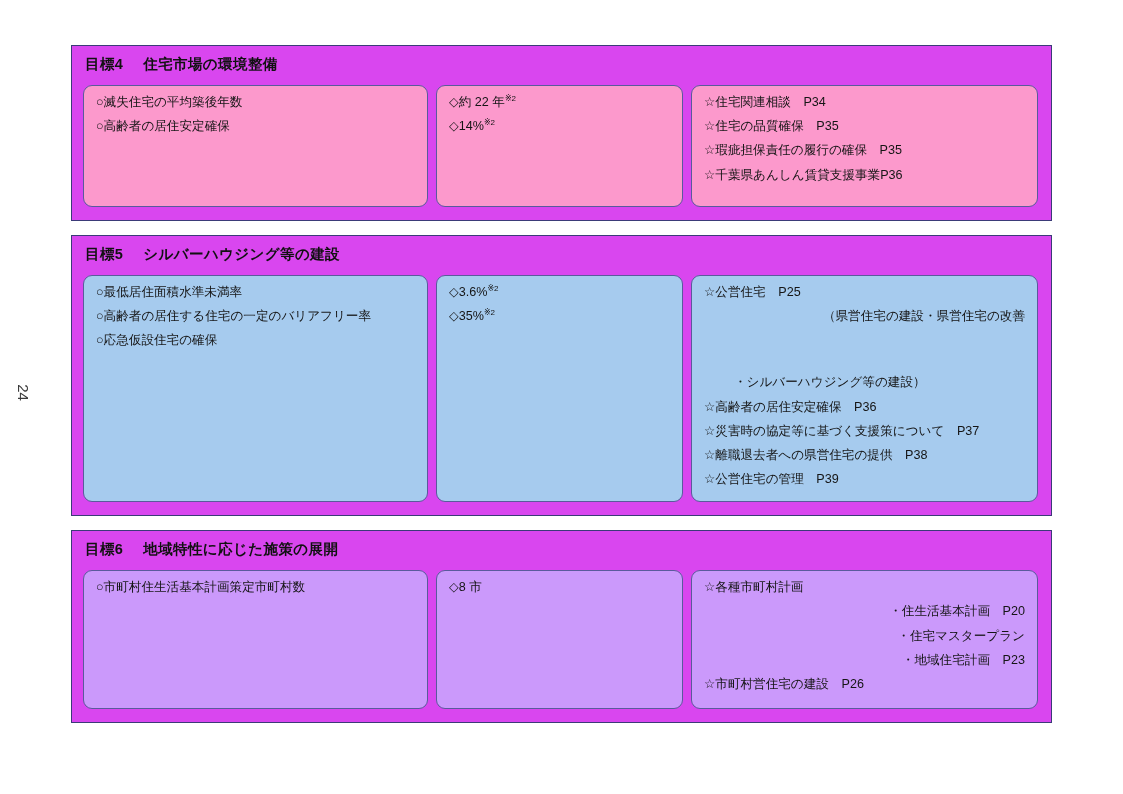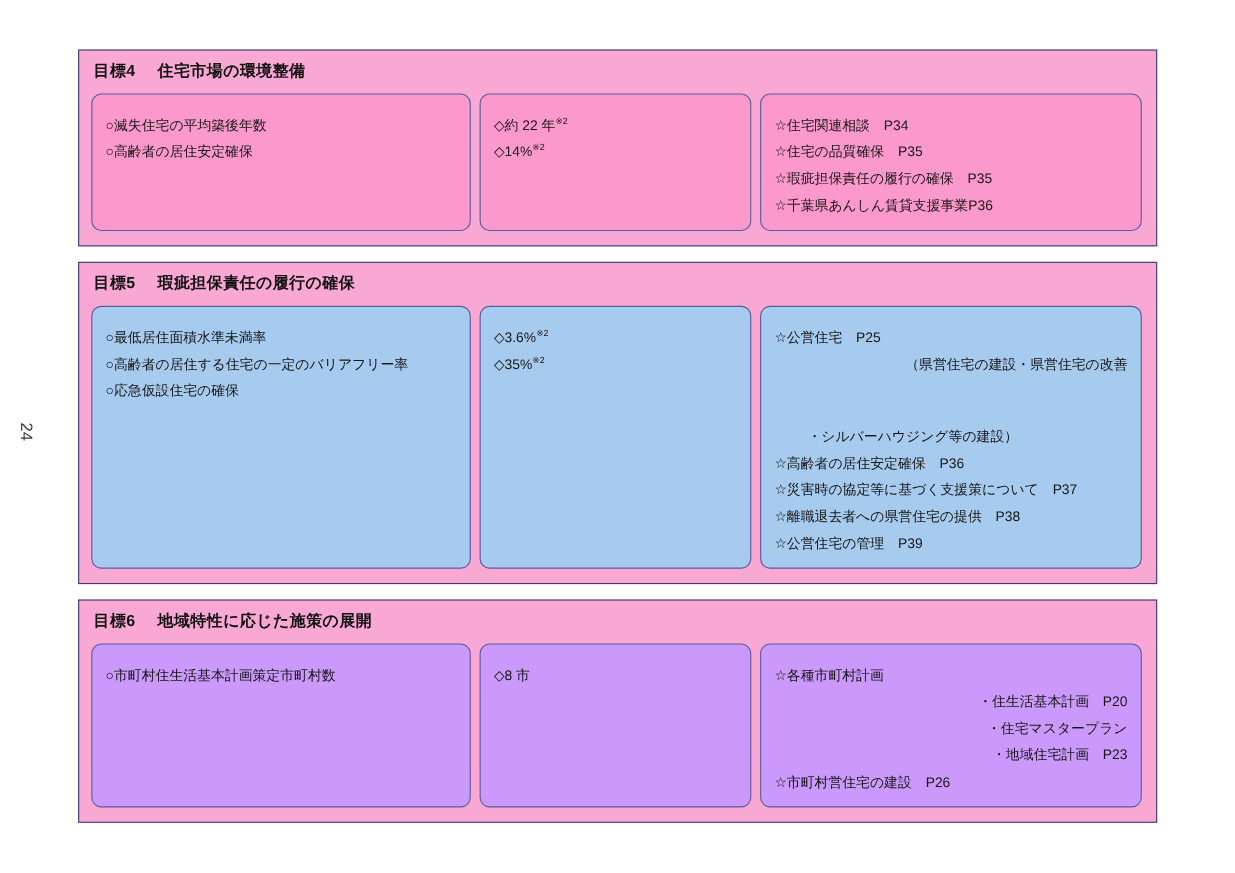--- a/index.html
+++ b/index.html
@@ -41,21 +41,21 @@
   .sheet {
     position: absolute;
     left: 71px;
     top: 45px;
     width: 981px;
   }
 
   
   .goal-frame {
     border: 1.6px solid #3b3b78;
-    background: #f9a8d4;
+    background: #d946ef;
     box-sizing: border-box;
     margin-bottom: 14px;
     padding: 0;
   }
 
   .goal-header {
     padding: 9px 0 7px 13px;
     font-size: 14.5px;
     font-weight: bold;
     color: #111111;
@@ -70,21 +70,21 @@
     display: flex;
     padding: 4px 11px 13px 11px;
     gap: 8px;
     box-sizing: border-box;
   }
 
   .card {
     border: 1.4px solid #5a5a9c;
     border-radius: 9px;
     box-sizing: border-box;
-    padding: 16px 12px 10px 12px;
+    padding: 4px 12px 10px 12px;
     font-size: 12.6px;
     line-height: 1.92;
     color: #151515;
     overflow: hidden;
   }
 
   .col-a { width: 345px; flex: 0 0 345px; }
   .col-b { width: 247px; flex: 0 0 247px; }
   .col-c { width: 347px; flex: 0 0 347px; }
 
@@ -138,21 +138,21 @@
         <div class="line">☆住宅の品質確保　P35</div>
         <div class="line">☆瑕疵担保責任の履行の確保　P35</div>
         <div class="line">☆千葉県あんしん賃貸支援事業P36</div>
       </div>
 
     </div>
   </div>
 
   <div class="goal-frame h-sec5">
     <div class="goal-header">
-      <span class="goal-no">目標5</span><span>瑕疵担保責任の履行の確保</span>
+      <span class="goal-no">目標5</span><span>シルバーハウジング等の建設</span>
     </div>
     <div class="goal-body">
 
       <div class="card col-a theme-blue">
         <div class="line">○最低居住面積水準未満率</div>
         <div class="line">○高齢者の居住する住宅の一定のバリアフリー率</div>
         <div class="line">○応急仮設住宅の確保</div>
       </div>
 
       <div class="card col-b theme-blue">

